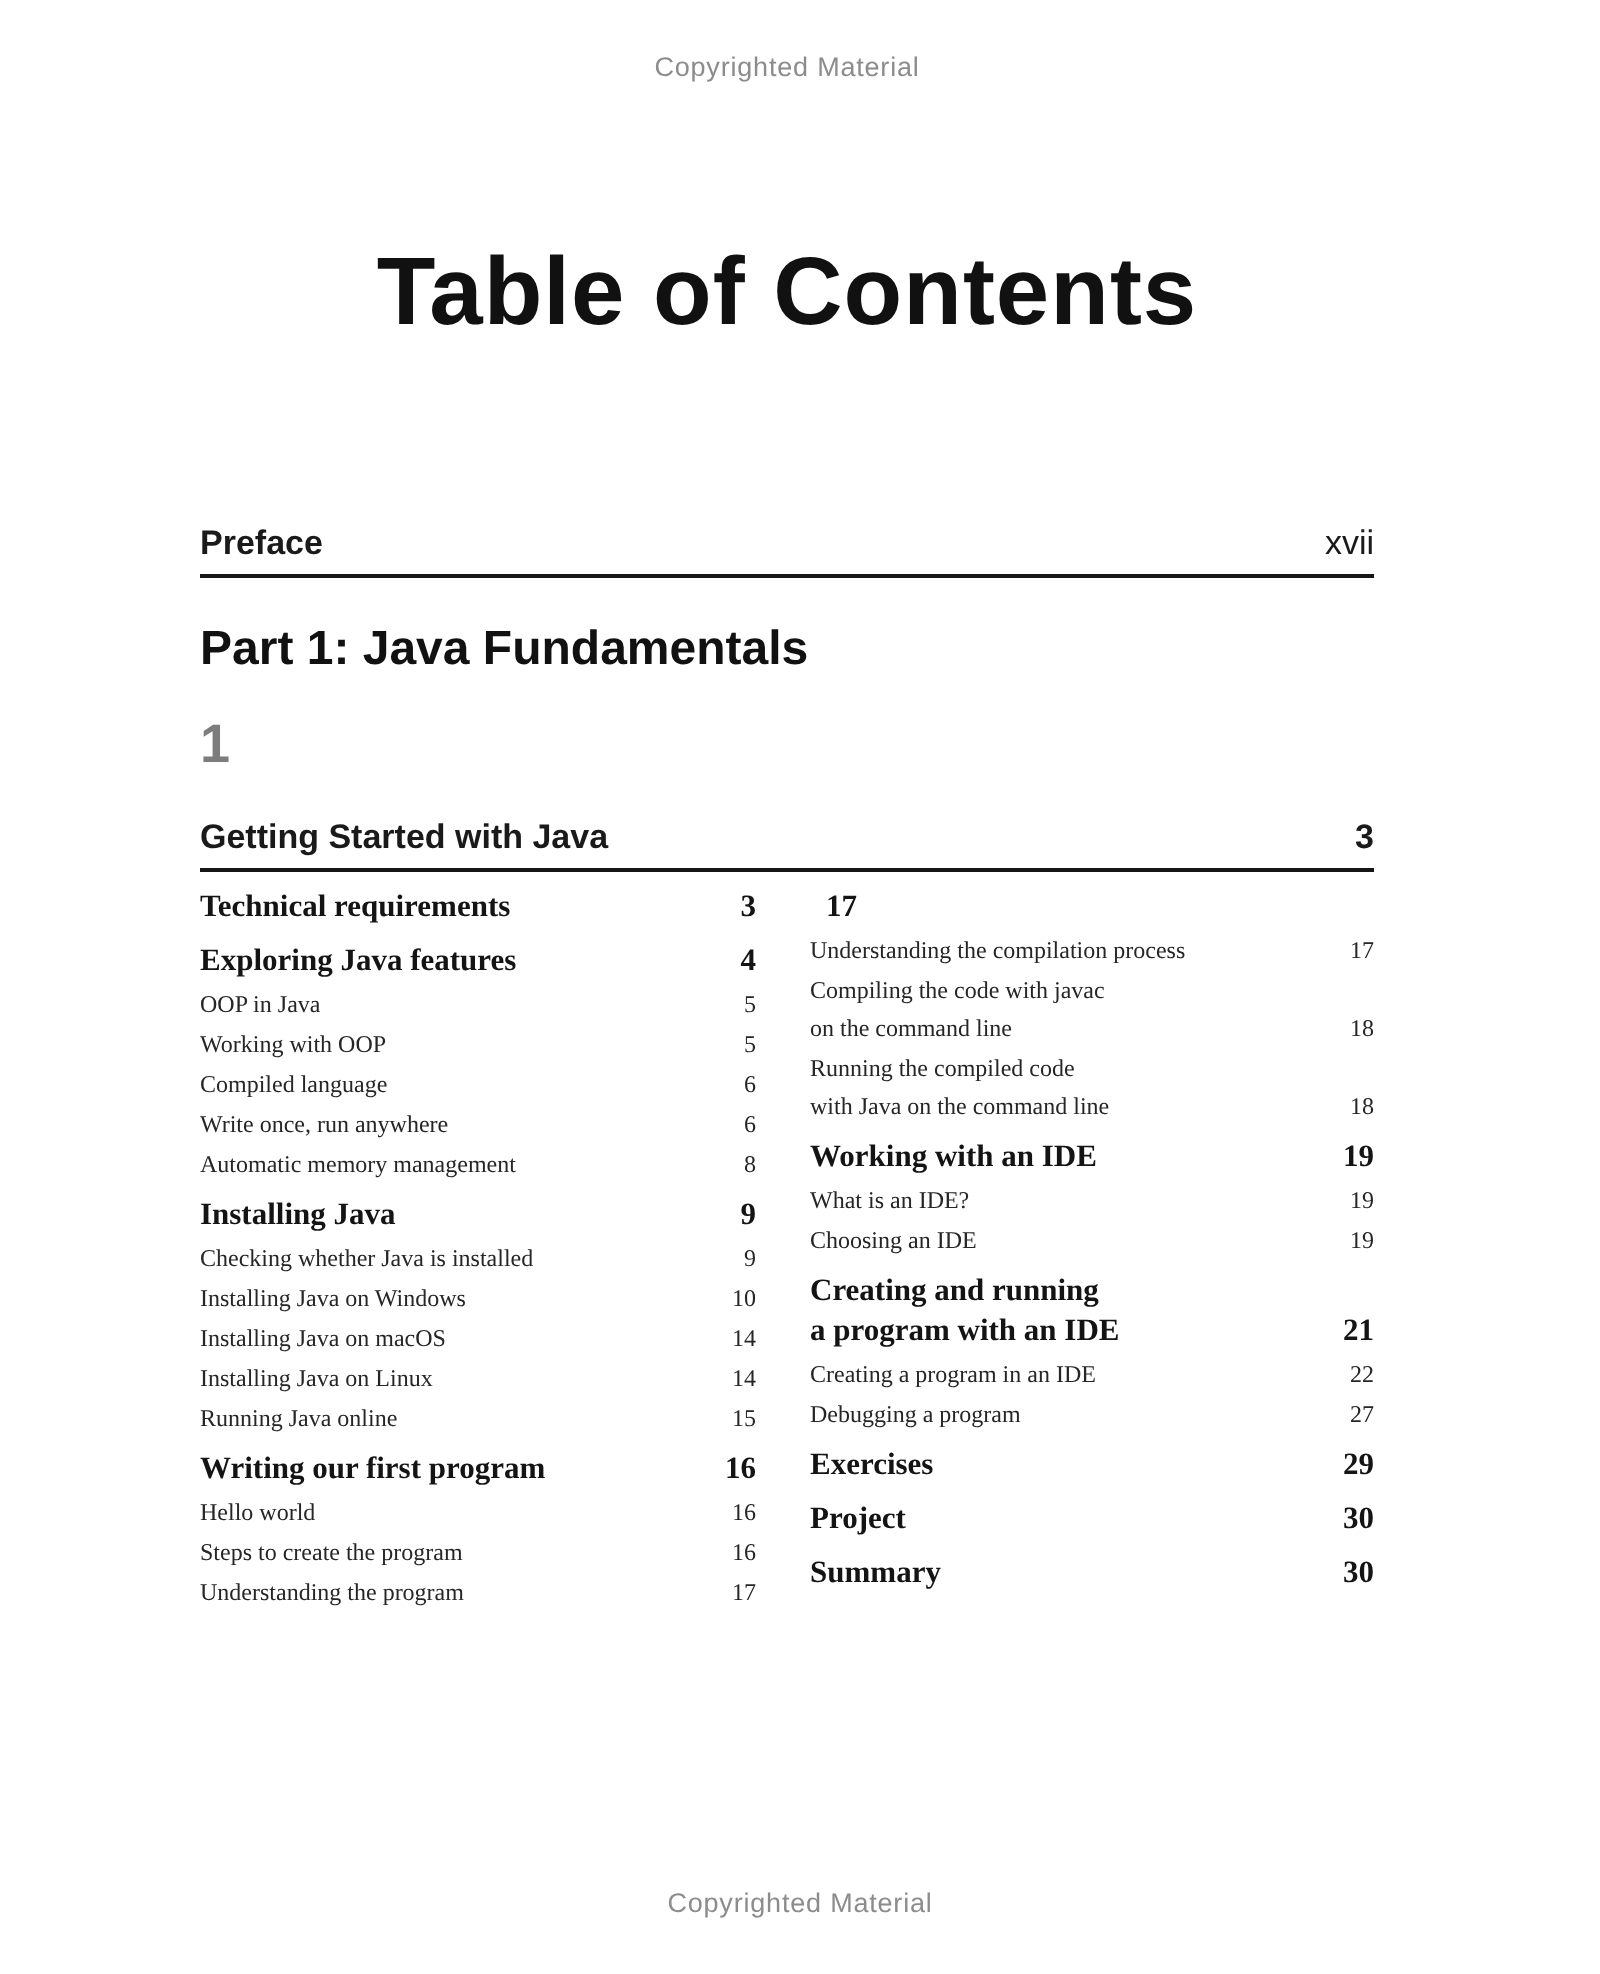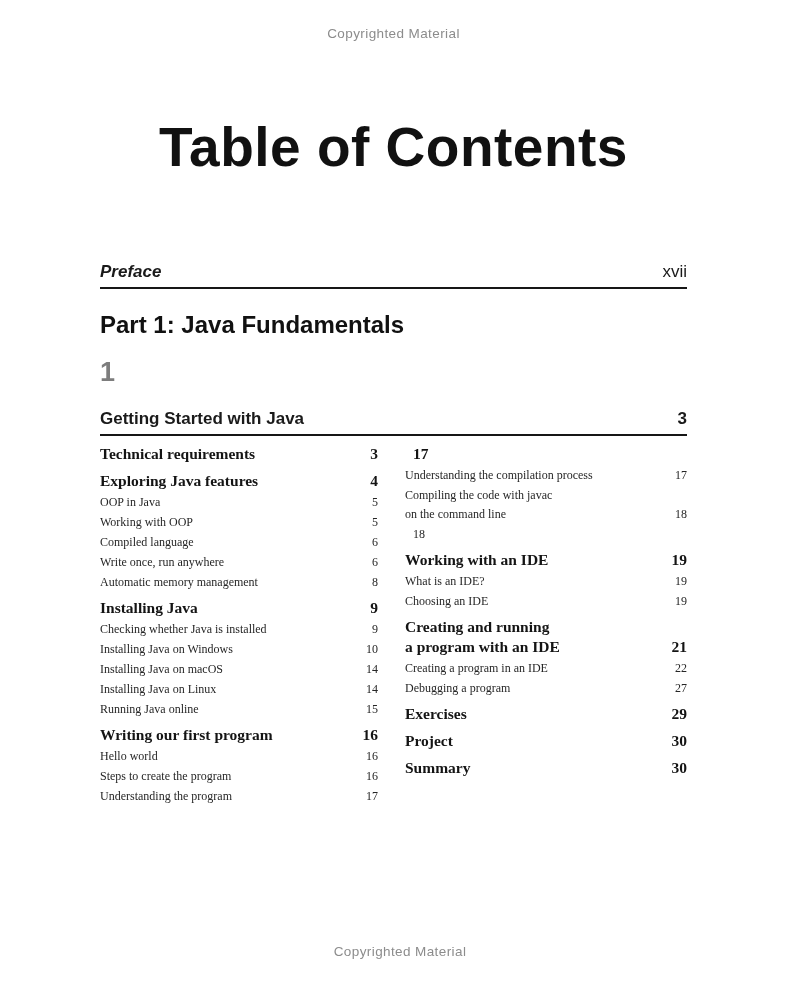--- a/index.html
+++ b/index.html
@@ -10,31 +10,31 @@
   *{margin:0;padding:0;box-sizing:border-box;}
   html,body{background:#fff;}
   body{width:800px;height:987px;overflow:hidden;font-family:"Liberation Sans",sans-serif;color:var(--text);}
   .page{position:relative;width:800px;height:987px;background:#fff;padding:26px 113px 0 100px;}
 
   .copyright{ text-align:center; color:var(--muted); font-size:13.5px; font-weight:normal; letter-spacing:.4px; }
   .copyright.bottom{ position:absolute; top:944px; left:0; width:800px; }
 
   .doc-title{
     margin-top:82px; text-align:center;
-    font-size:55px; font-weight:bold; letter-spacing:.5px; color:#111;
+    font-size:48px; font-weight:bold; letter-spacing:.5px; color:#111;
     line-height:48px;
   }
 
   .rule-row{
     display:flex; justify-content:space-between; align-items:baseline;
     border-bottom:2px solid #161616; padding-bottom:5px;
     font-size:17px; line-height:20px;
   }
   .preface-row{ margin-top:74px; }
-  .preface-row .label{ font-weight:bold;font-style:italic; }
+  .preface-row .label{ font-weight:bold; }
   .preface-row .pnum{ font-weight:normal;margin-top:17px; }
 
   .part-title{ margin-top:22px; font-size:24px; font-weight:bold; line-height:28px; color:#111; }
 
   .chapter-number{ margin-top:18px; font-size:27px; font-weight:bold; line-height:30px; color:var(--chapnum); }
 
   .chapter-row{ margin-top:22px; }
   .chapter-row .label{ font-weight:bold; }
   .chapter-row .pnum{ font-weight:bold; }
 
@@ -189,20 +189,24 @@
           <div class="entry-page">17</div>
         </div>
         <div class="entry sub">
           <div class="entry-text">
             <div>Compiling the code with javac</div>
             <div>on the command line</div>
           </div>
           <div class="entry-page">18</div>
         </div>
         <div class="entry sub">
+          <div class="entry-text">
+            <div>Running the compiled code</div>
+            <div>with Java on the command line</div>
+          </div>
           <div class="entry-page">18</div>
         </div>
         <div class="entry h2">
           <div class="entry-text">
             <div>Working with an IDE</div>
           </div>
           <div class="entry-page">19</div>
         </div>
         <div class="entry sub">
           <div class="entry-text">

